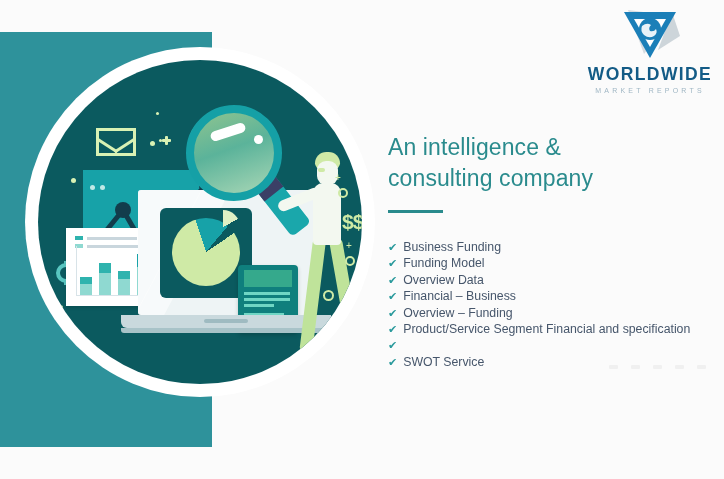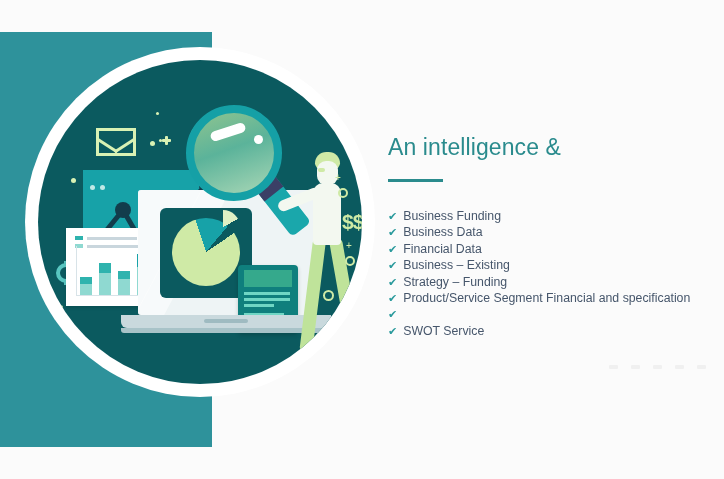--- a/index.html
+++ b/index.html
@@ -607,46 +607,61 @@
     </div>
 
     <span class="money">$$$</span>
     <span class="plusdot" style="left:297px;top:112px;">+</span>
     <span class="ic sparkle" style="left:300px;top:128px;width:6px;height:6px;border:2px solid #cfeaa6;background:transparent;"></span>
     <span class="plusdot" style="left:308px;top:180px;">+</span>
     <span class="ic sparkle" style="left:307px;top:196px;width:6px;height:6px;border:2px solid #cfeaa6;background:transparent;"></span>
     <span class="ic sparkle" style="left:285px;top:230px;width:7px;height:7px;border:2px solid #cfeaa6;background:transparent;"></span>
   </div>
 
+  <div class="logo">
+    <div class="logo-mark">
+      <svg width="72" height="58" viewBox="0 0 72 58">
+        <polygon points="14,4 60,10 30,48" fill="#c9d2d8" opacity="0.75"></polygon>
+        <polygon points="58,6 66,30 44,44" fill="#b9c4cc" opacity="0.7"></polygon>
+        <polygon points="10,6 62,6 36,52" fill="#1b7fb8"></polygon>
+        <polygon points="20,13 52,13 36,41" fill="#ffffff"></polygon>
+        <circle cx="36" cy="23" r="11" fill="#1b7fb8"></circle>
+        <path d="M28,20 q5,-4 9,-1 q-3,3 -1,6 q4,1 6,-2 q2,4 -2,7 q-5,3 -10,-1 q-4,-4 -2,-9 z" fill="#ffffff" opacity="0.9"></path>
+      </svg>
+    </div>
+    <div class="logo-word">WORLDWIDE</div>
+    <div class="logo-sub">MARKET REPORTS</div>
+  </div>
 
   <div class="content">
     <h1 class="headline">
       <span>An intelligence &amp;</span><br>
+      <span>consulting company</span>
     </h1>
     <div class="rule"></div>
     <ul class="features">
       <li>
         <span class="tick">✔</span>
         <span>Business Funding</span>
       </li>
       <li>
         <span class="tick">✔</span>
-        <span>Business Data</span>
-      </li>
-      <li>
-        <span class="tick">✔</span>
-        <span>Financial Data</span>
-      </li>
-      <li>
-        <span class="tick">✔</span>
-        <span>Business – Existing</span>
-      </li>
-      <li>
-        <span class="tick">✔</span>
-        <span>Strategy – Funding</span>
+        <span>Funding Model</span>
+      </li>
+      <li>
+        <span class="tick">✔</span>
+        <span>Overview Data</span>
+      </li>
+      <li>
+        <span class="tick">✔</span>
+        <span>Financial – Business</span>
+      </li>
+      <li>
+        <span class="tick">✔</span>
+        <span>Overview – Funding</span>
       </li>
       <li>
         <span class="tick">✔</span>
         <span>Product/Service Segment Financial and specification</span>
       </li>
       <li>
         <span class="tick">✔</span>
       </li>
       <li>
         <span class="tick">✔</span>

